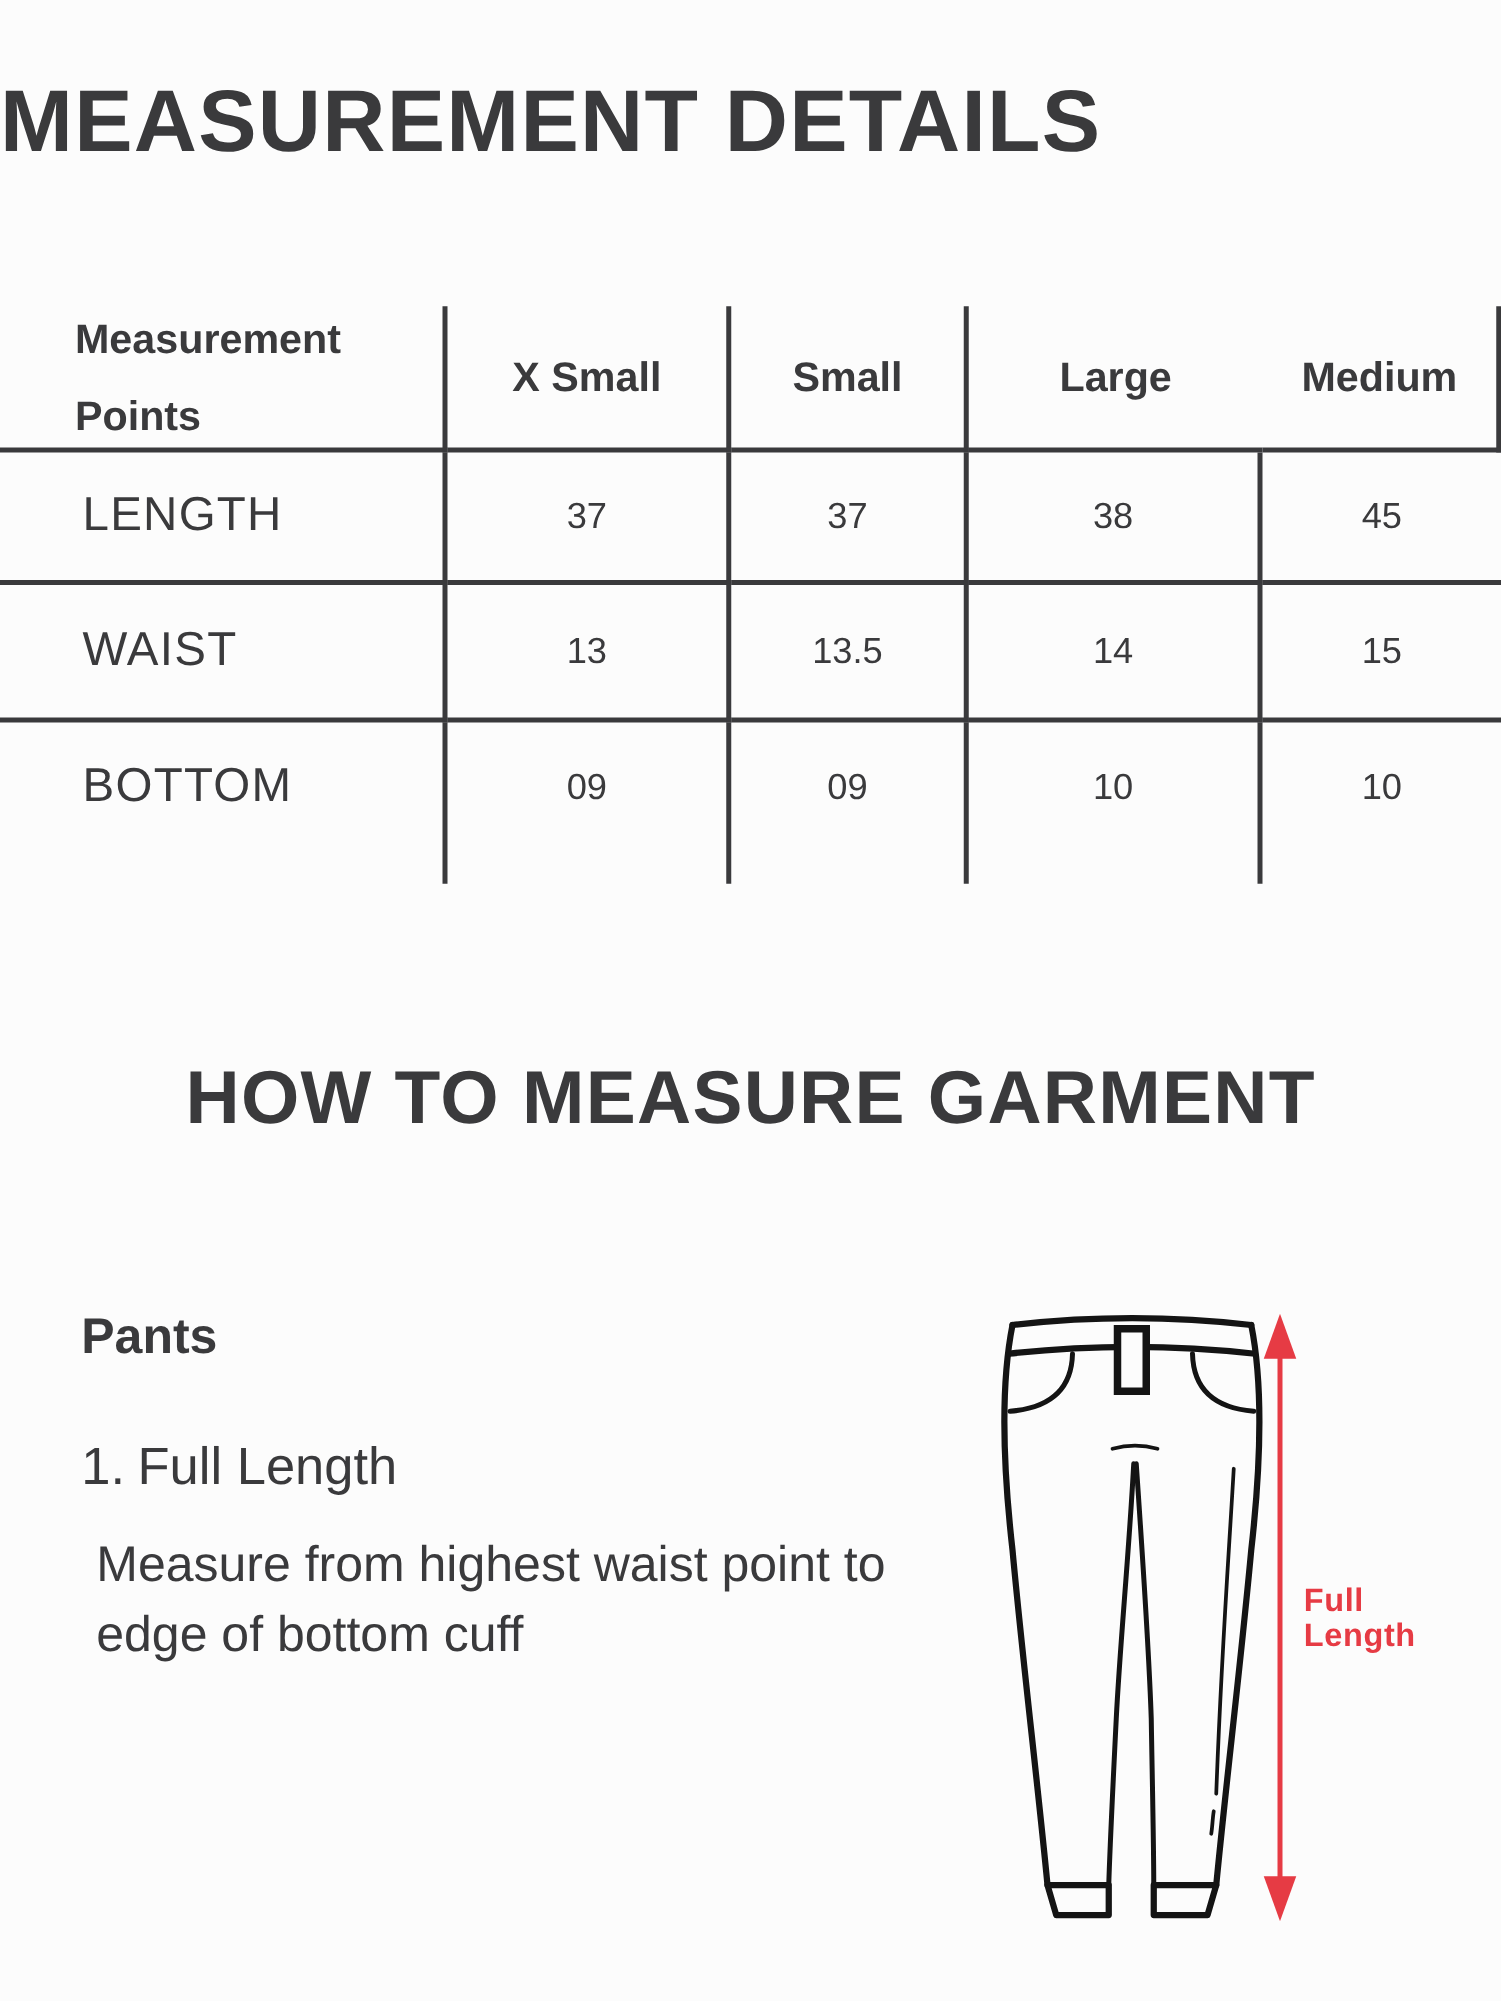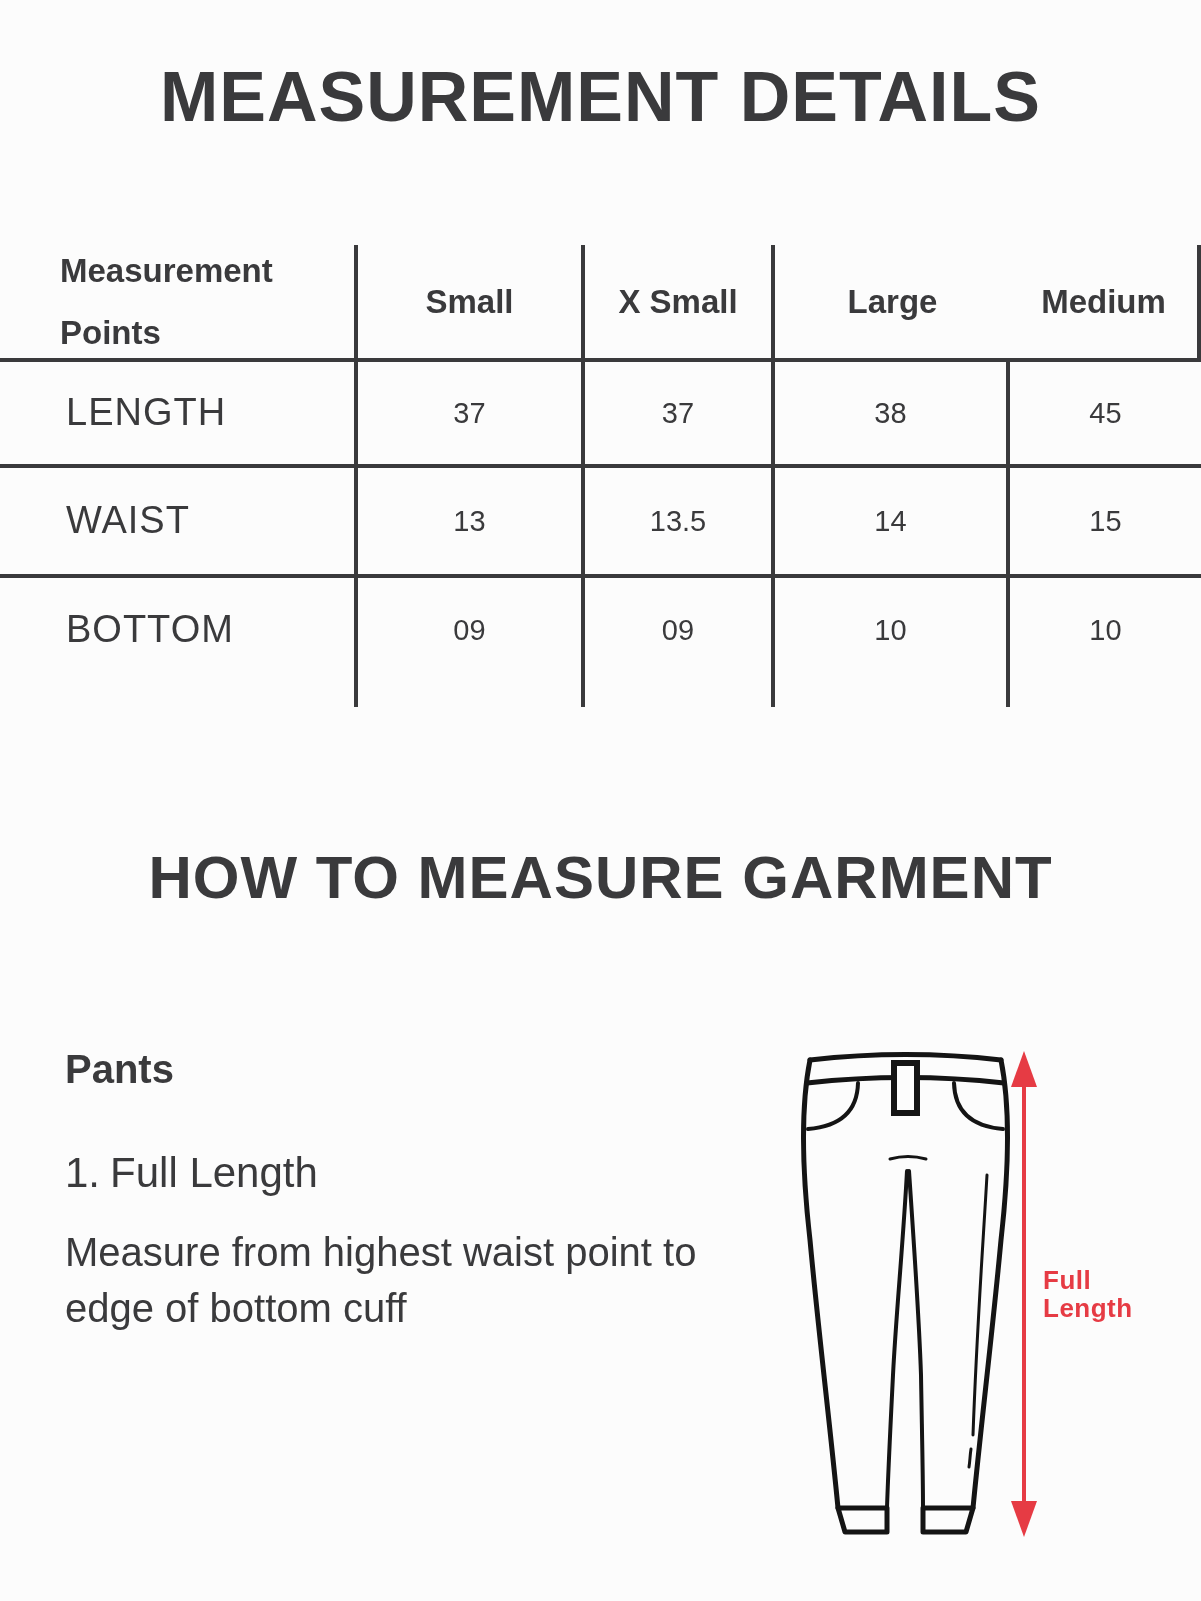--- a/index.html
+++ b/index.html
@@ -7,21 +7,21 @@
     --drawing:#141414;
     --accent:#E63B44;
     --bg:#FCFCFC;
   }
   *{margin:0;padding:0;box-sizing:border-box;}
   html,body{background:#fff;}
   body{font-family:"Liberation Sans",sans-serif;color:var(--ink);}
   .page{position:relative;width:1201px;height:1601px;background:var(--bg);overflow:hidden;}
 
   
-  .h1{position:absolute;top:62px;left:0;width:100%;text-align:center;
+  .h1{position:absolute;top:62px;left:0;width:100%;text-align:left;
       font-size:70px;font-weight:bold;letter-spacing:1px;line-height:1;}
   .h2{position:absolute;top:848px;left:0;width:100%;text-align:center;
       font-size:60px;font-weight:bold;letter-spacing:1px;line-height:1;}
 
   
   .size-table{position:absolute;top:245px;left:0;width:1201px;height:462px;
       display:grid;grid-template-columns:358px 227px 190px 235px 191px;
       grid-template-rows:117px 106px 110px 129px;}
   .cell{display:flex;align-items:center;justify-content:center;
       font-size:29px;line-height:1.2;}
@@ -32,21 +32,21 @@
   .cell.corner span{display:block;width:250px;line-height:62px;}
   .cell.lbl{justify-content:flex-start;padding-left:66px;font-size:38px;letter-spacing:1px;}
   .cell.lastrow{padding-bottom:25px;}
 
   
   .garment-label{position:absolute;left:65px;top:1049px;font-size:40px;font-weight:bold;line-height:1;}
   .step-line{position:absolute;left:65px;top:1152px;font-size:42px;line-height:1;}
   .step-line .num{font-weight:normal;margin-right:10px;}
   .step-line .ttl{font-weight:normal;}
   .step-desc{position:absolute;left:65px;top:1224px;width:700px;font-size:40px;line-height:56px;}
-  .step-desc span{display:block;}
+  .step-desc span{display:block;margin-left:12px;}
 
   
   .pants-svg{position:absolute;left:790px;top:1035px;}
   .ln{stroke:var(--drawing);fill:none;stroke-linecap:round;stroke-linejoin:round;}
   .w5{stroke-width:5;} .w4{stroke-width:4;} .w3{stroke-width:3;}
   .loop{fill:var(--bg);stroke:var(--drawing);stroke-width:6;}
   .accent-stroke{stroke:var(--accent);}
   .accent-fill{fill:var(--accent);}
   .arrow-label{position:absolute;left:1043px;top:1266px;font-size:26px;font-weight:bold;
       color:var(--accent);line-height:28px;letter-spacing:0.5px;}
@@ -57,22 +57,22 @@
 
 <div class="page">
 
   <div class="h1">MEASUREMENT DETAILS</div>
 
   <div class="size-table">
 
     <div class="cell head corner vline hline">
       <span>Measurement Points</span>
     </div>
+    <div class="cell head vline hline">X Small</div>
     <div class="cell head vline hline">Small</div>
-    <div class="cell head vline hline">X Small</div>
     <div class="cell head hline">Large</div>
     <div class="cell head vline hline">Medium</div>
 
     <div class="cell lbl vline hline">LENGTH</div>
     <div class="cell vline hline">37</div>
     <div class="cell vline hline">37</div>
     <div class="cell vline hline">38</div>
     <div class="cell hline">45</div>
 
     <div class="cell lbl vline hline">WAIST</div>

